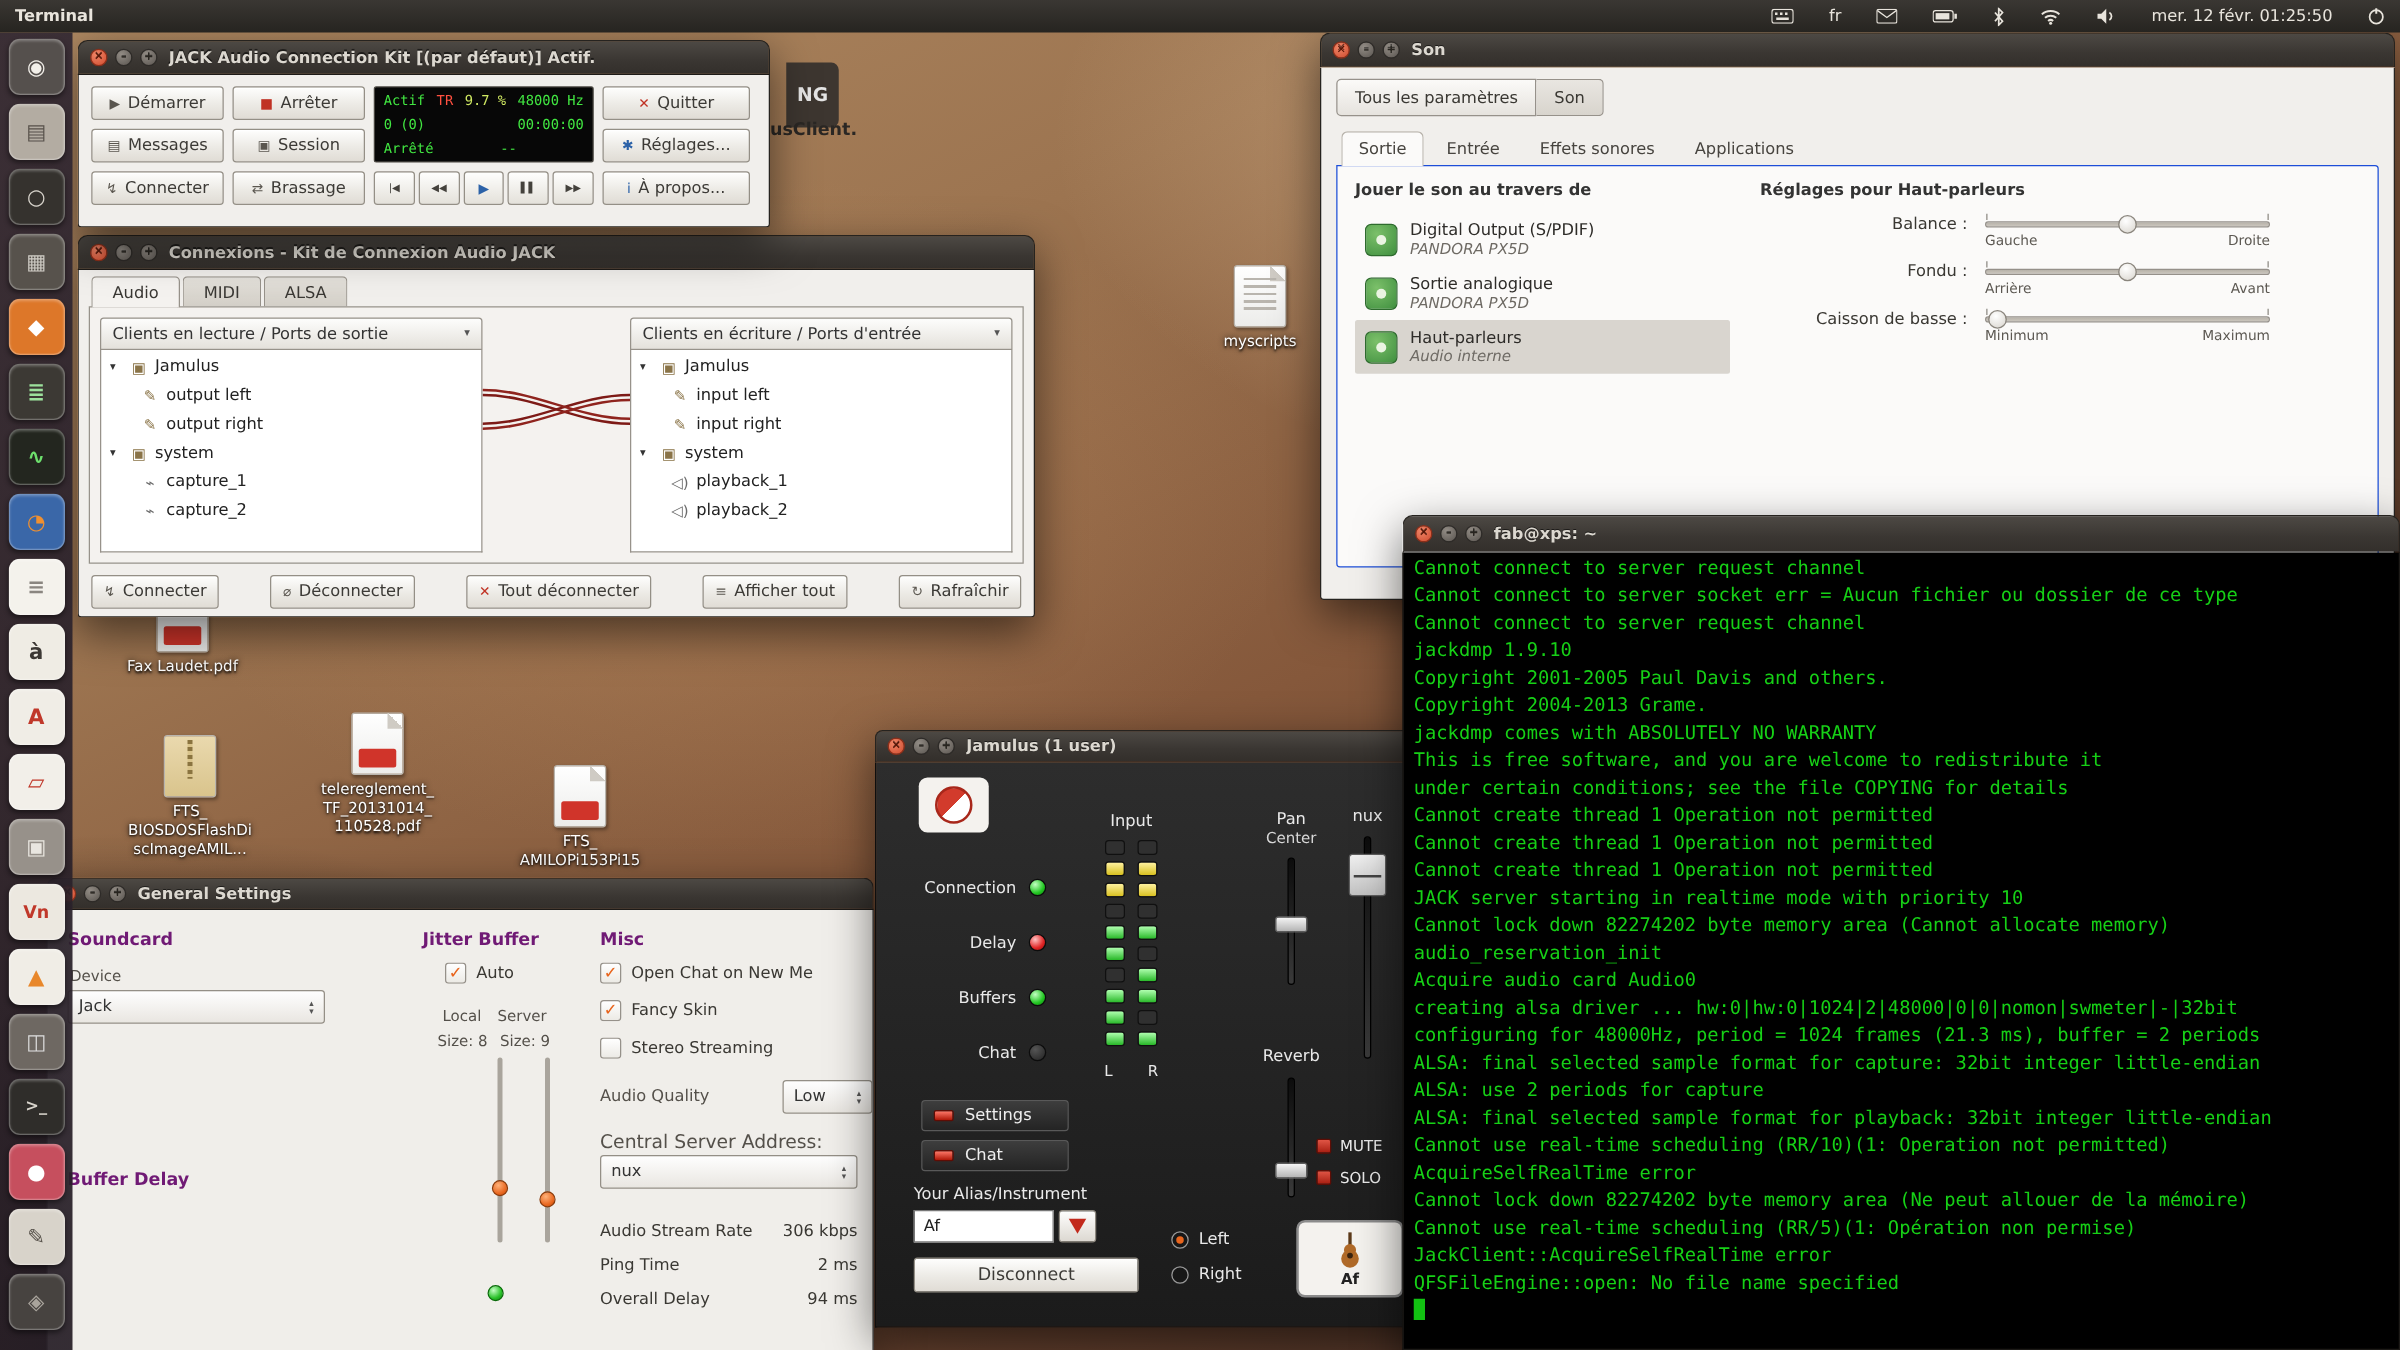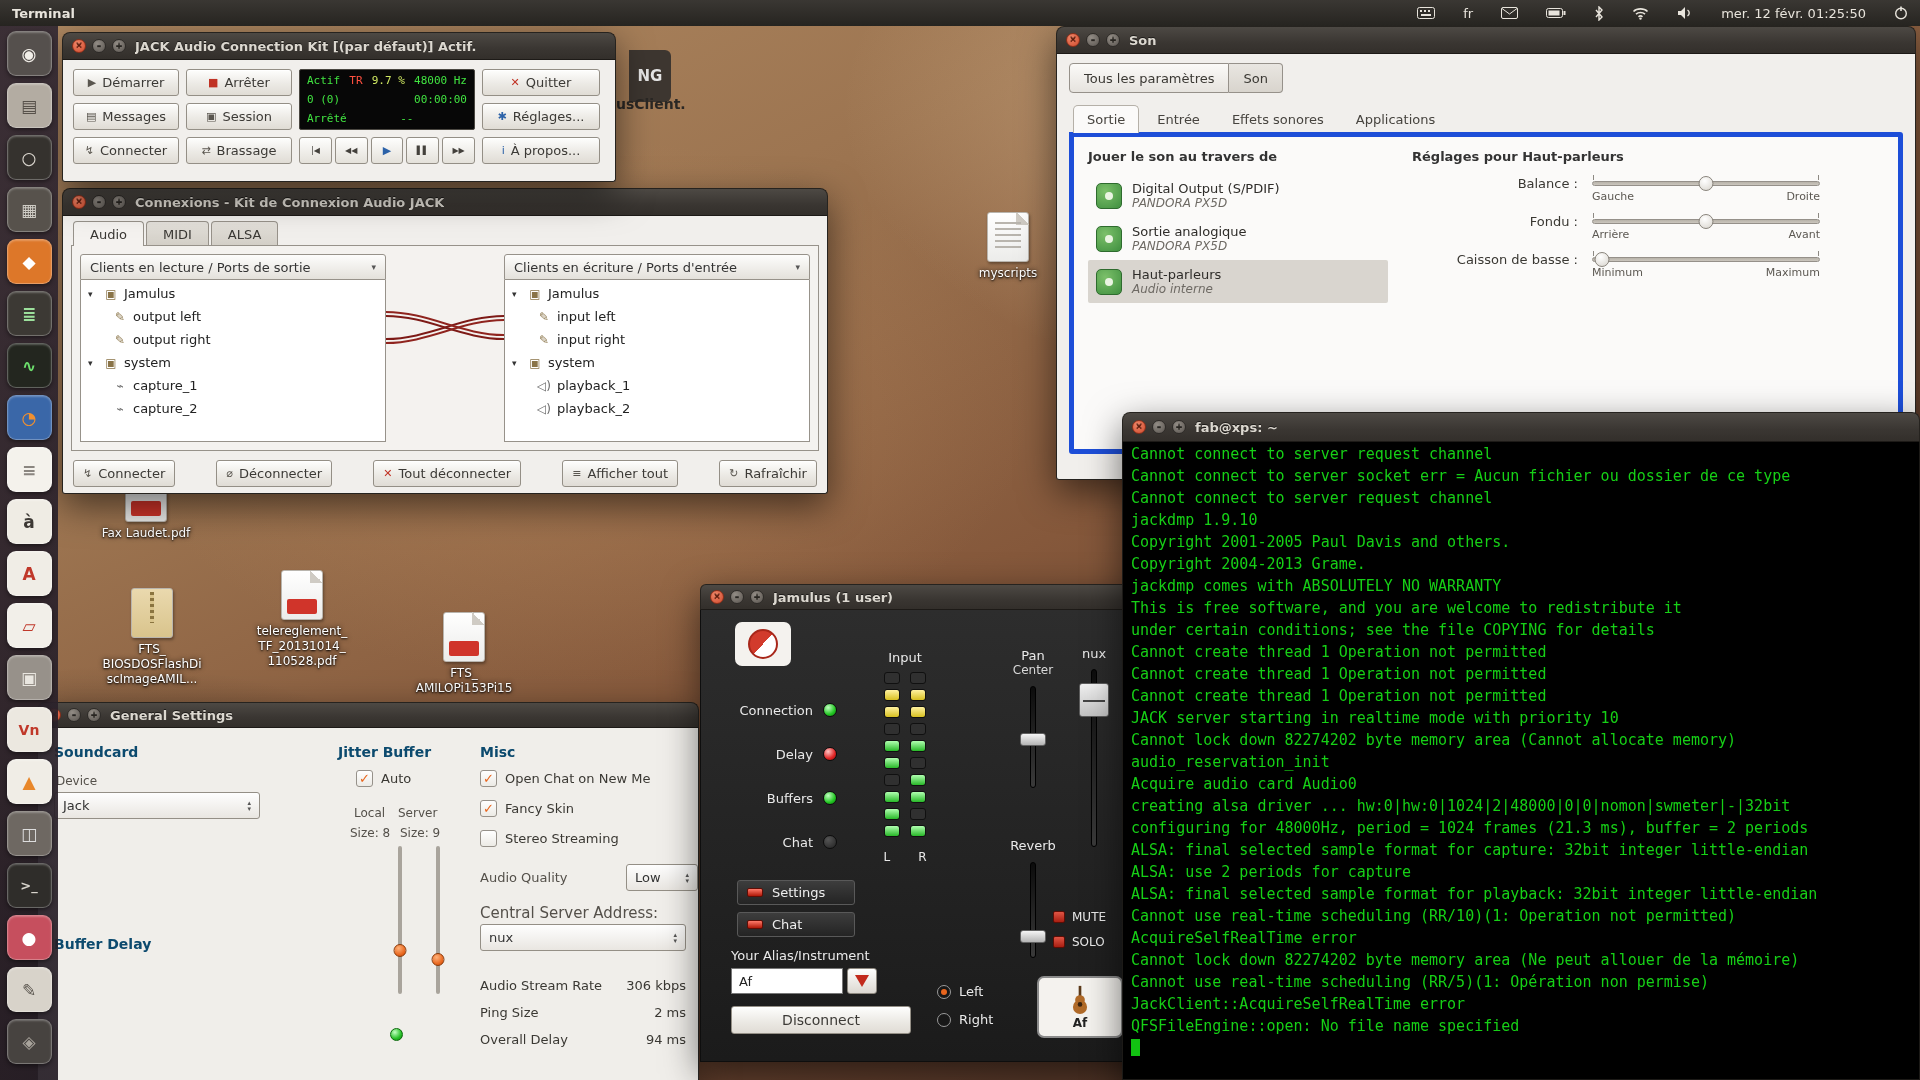--- a/index.html
+++ b/index.html
@@ -91,21 +91,21 @@
 
 .sound{left:1056px;top:26px;width:860px;height:454px;z-index:14}
 .sound-in{padding:9px 12px}
 .stoolbar{display:flex}
 .stool{height:30px;padding:0 14px;display:flex;align-items:center;font-size:13px;color:#3a3833;background:linear-gradient(#fbfaf8,#e6e3de);border:1px solid #96918a}
 .stool.first{border-radius:4px 0 0 4px}
 .stool.last{border-left:none;border-radius:0 4px 4px 0;background:linear-gradient(#e9e6e1,#d8d4cd)}
 .stabs{display:flex;gap:4px;margin:12px 0 0 4px}
 .stab{padding:6px 13px;font-size:13px;color:#47443f;border:1px solid transparent;border-bottom:none;border-radius:5px 5px 0 0}
 .stab.active{background:#fbfaf9;border-color:#b5b0a8}
-.spanel{border:5px solid #1d4ed8;background:#fbfaf9;height:322px;display:flex;padding:10px 14px;gap:20px;border-radius:0 3px 3px 3px;margin-top:-1px}
+.spanel{border:1px solid #1d4ed8;background:#fbfaf9;height:322px;display:flex;padding:10px 14px;gap:20px;border-radius:0 3px 3px 3px;margin-top:-1px}
 .sdev-col{width:300px}
 .shead{font-size:13px;font-weight:bold;color:#333;margin:2px 0 10px}
 .sdev{display:flex;align-items:center;gap:10px;padding:7px 8px;border-radius:2px}
 .sdev.selected{background:#d9d5cf}
 .sdev-ic{width:26px;height:26px;border-radius:5px;background:radial-gradient(circle at 35% 30%,#7cc06a,#3f8f3f);border:1px solid #2e6b2e;position:relative;flex:0 0 auto}
 .sdev-ic::after{content:"";position:absolute;left:8px;top:8px;right:8px;bottom:8px;background:#eaf4e2;border-radius:50%}
 .sdev-txt{display:flex;flex-direction:column}
 .sdev-name{font-size:13px;color:#2e2c29}
 .sdev-sub{font-size:12px;font-style:italic;color:#6e6a64}
 .sset-col{flex:1;padding-left:4px}
@@ -172,21 +172,21 @@
 .jm-alias-label{left:30px;top:338px}
 .jm-alias-box{left:30px;top:358px;width:112px;height:26px;background:#fff;border:1px solid #777;color:#222;display:flex;align-items:center;padding:0 7px;font-size:13px}
 .jm-pick{left:146px;top:358px;width:30px;height:26px;background:linear-gradient(#fefefd,#dcd8d1);border:1px solid #8d887f;border-radius:3px;display:flex;align-items:center;justify-content:center}
 .pick{width:0;height:0;border-left:7px solid transparent;border-right:7px solid transparent;border-top:12px solid #c22a1c}
 .jm-disconnect{left:30px;top:396px;width:180px;height:28px;font-size:14px}
 
 
 .gs{left:37px;top:702px;width:662px;height:380px;z-index:10}
 .gs .titlebar{height:26px}
 .gs-body{position:absolute;left:0;right:0;top:26px;bottom:0;background:#f0eeea;border:1px solid #2a2724;border-top:none;overflow:hidden;font-size:13px;color:#3a3833}
-.gs-h{position:absolute;font-weight:bold;font-size:14px;color:#0c4a6e}
+.gs-h{position:absolute;font-weight:bold;font-size:14px;color:#701a75}
 .gs-sub{position:absolute;font-size:12px;color:#54504a}
 .combo{position:absolute;height:27px;background:linear-gradient(#fefefe,#e9e6e1);border:1px solid #948f86;border-radius:3px;display:flex;align-items:center;padding:0 8px;font-size:13px;color:#333}
 .spin{margin-left:auto;display:flex;flex-direction:column;font-size:7px;line-height:6px;color:#555}
 .spin::before{content:"▴"}.spin::after{content:"▾"}
 .gs-checks{position:absolute;left:442px;top:42px;display:flex;flex-direction:column;gap:13px;width:216px}
 .chkrow{display:flex;align-items:center;gap:8px;white-space:nowrap;overflow:hidden}
 .chkbox{width:17px;height:17px;flex:0 0 auto;border-radius:3px;border:1px solid #96918a;background:linear-gradient(#fff,#eceae5);display:flex;align-items:center;justify-content:center;font-size:13px;font-weight:bold;color:#e8651d}
 .chkbox.checked::before{content:"✓"}
 .gs-radios{position:absolute;left:36px;top:240px;display:flex;flex-direction:column;gap:14px}
 .gs-radio-row{display:flex;align-items:center;gap:9px}
@@ -324,21 +324,21 @@
       <span class="spin"></span>
     </div>
     <div class="gs-stats">
 
         <div class="gs-stat-row">
           <span>Audio Stream Rate</span>
           <span class="gs-stat-val">306 kbps</span>
         </div>
 
         <div class="gs-stat-row">
-          <span>Ping Size</span>
+          <span>Ping Time</span>
           <span class="gs-stat-val">2 ms</span>
         </div>
 
         <div class="gs-stat-row">
           <span>Overall Delay</span>
           <span class="gs-stat-val">94 ms</span>
         </div>
       </div>
   </div>
 </div>

